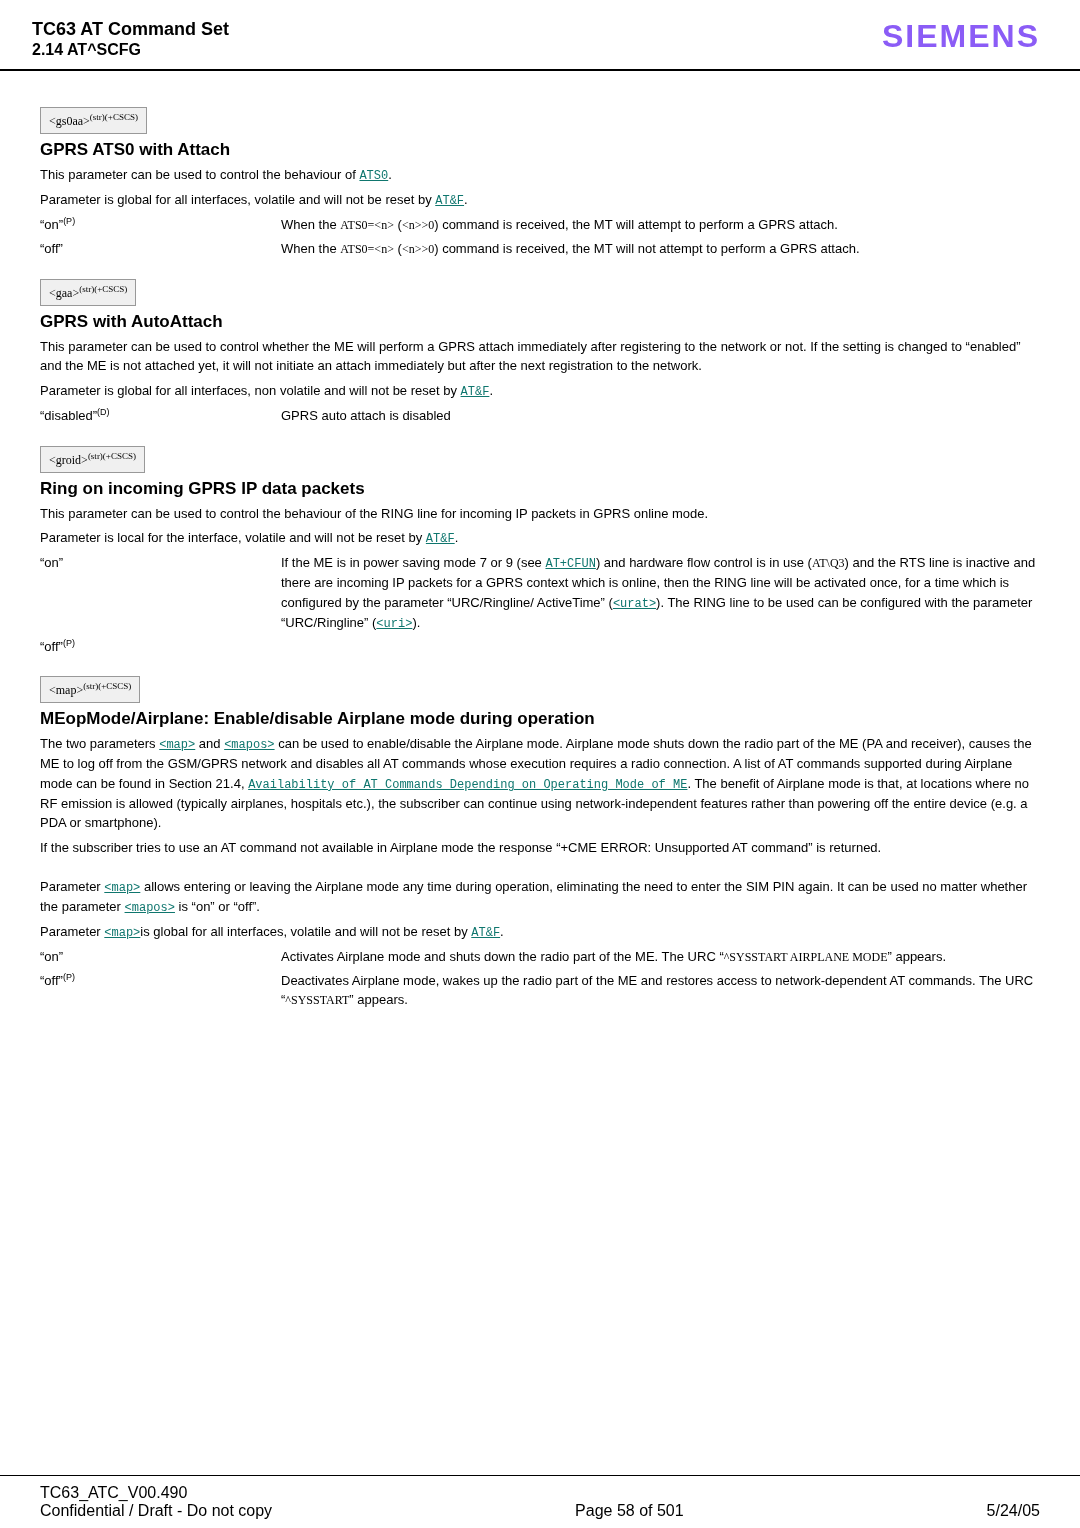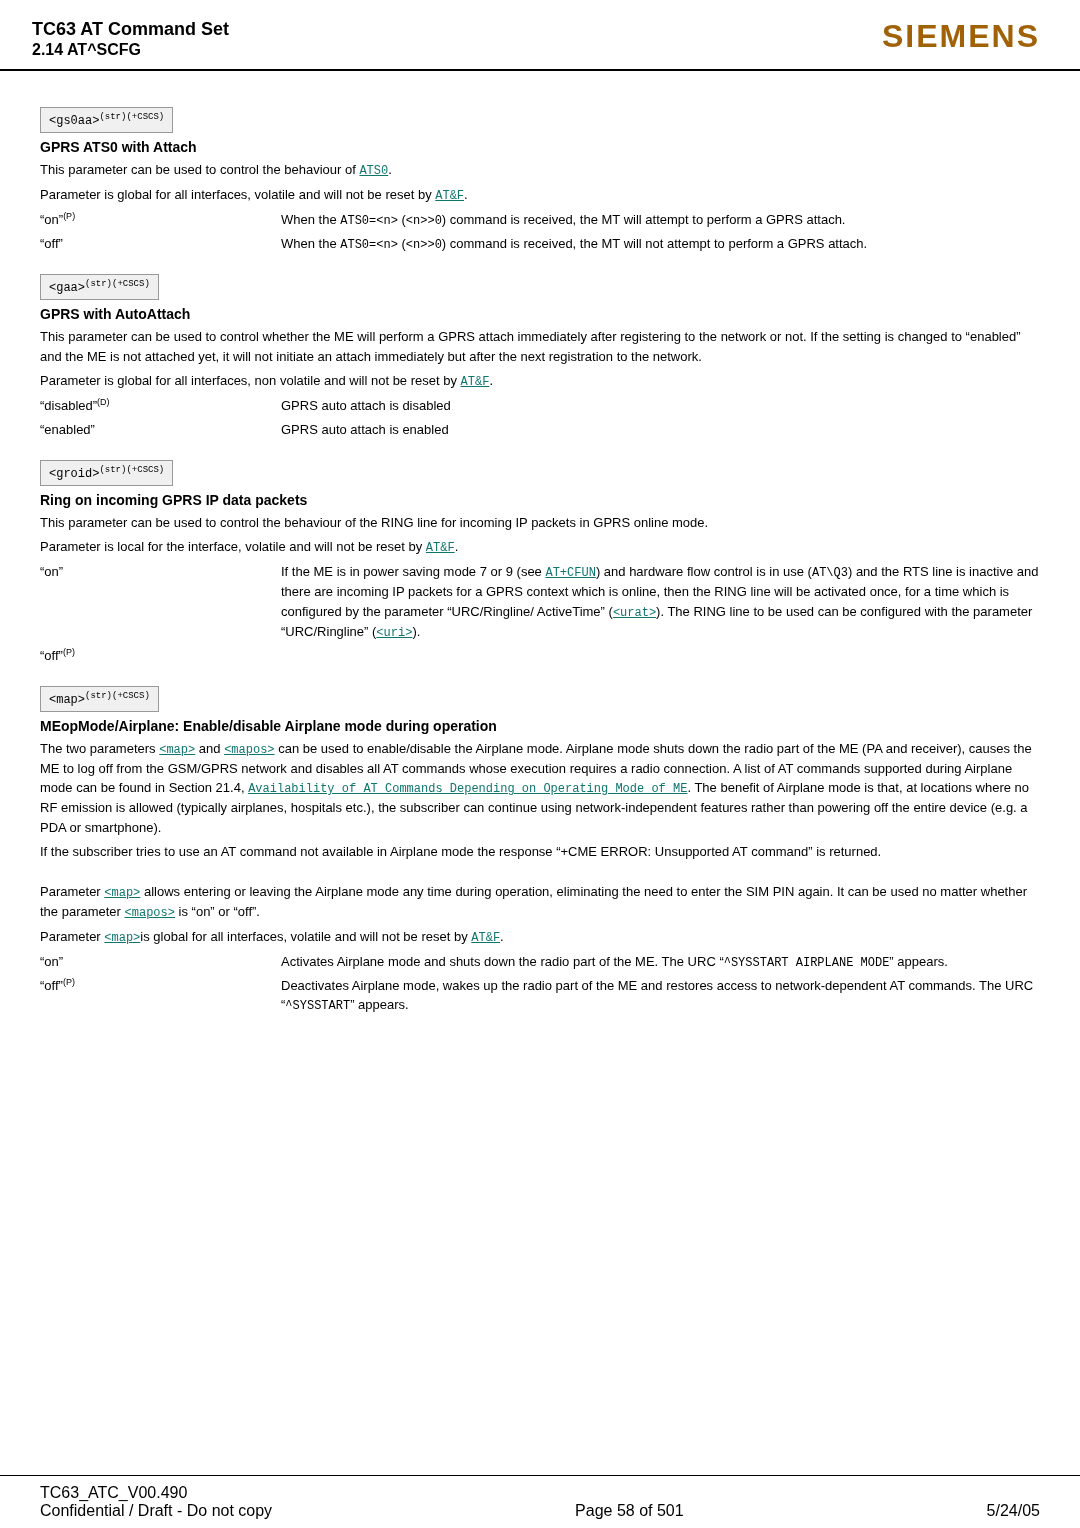--- a/index.html
+++ b/index.html
@@ -33,21 +33,21 @@
       line-height: 1.3;
     }
     .header-left .subtitle {
       font-size: 16px;
       font-weight: bold;
     }
     .header-right .logo {
       font-size: 32px;
       font-weight: bold;
       letter-spacing: 2px;
-      color: #a16207;
+      color: #8b5cf6;
     }
 
     
     .content {
       padding: 10px 40px 10px 40px;
       flex: 1;
     }
 
     
     .section-box {
@@ -58,21 +58,21 @@
       font-family: 'Courier New', Courier, monospace;
       font-size: 12px;
       margin-top: 16px;
       margin-bottom: 6px;
     }
     .section-box sup {
       font-size: 9px;
     }
 
     .section-title {
-      font-size: 14px;
+      font-size: 17px;
       font-weight: bold;
       margin-bottom: 5px;
     }
     .section-desc {
       font-size: 13px;
       margin-bottom: 5px;
       line-height: 1.5;
     }
 
     
@@ -92,21 +92,21 @@
       font-size: 9px;
     }
     .param-desc {
       font-size: 13px;
       flex: 1;
       line-height: 1.5;
     }
 
     
     code {
-      font-family: Liberation Mono, monospace;
+      font-family: Liberation Serif, serif;
       font-size: 12px;
     }
     .link {
       color: #0f766e;
       text-decoration: underline;
       font-family: 'Courier New', Courier, monospace;
       font-size: 12px;
     }
 
     
@@ -178,24 +178,20 @@
       <div class="section-title">GPRS with AutoAttach</div>
       <div class="section-desc">
         This parameter can be used to control whether the ME will perform a GPRS attach immediately after registering to the network or not. If the setting is changed to “enabled” and the ME is not attached yet, it will not initiate an attach immediately but after the next registration to the network.
       </div>
       <div class="section-desc">
         Parameter is global for all interfaces, non volatile and will not be reset by <a class="link">AT&amp;F</a>.
       </div>
       <div class="param-row">
         <div class="param-name">“disabled”<sup>(D)</sup></div>
         <div class="param-desc">GPRS auto attach is disabled</div>
-      </div>
-      <div class="param-row">
-        <div class="param-name">“enabled”</div>
-        <div class="param-desc">GPRS auto attach is enabled</div>
       </div>
     </div>
 
     <div>
       <div class="section-box">
         <code>&lt;groid&gt;<sup>(str)(+CSCS)</sup></code>
       </div>
       <div class="section-title">Ring on incoming GPRS IP data packets</div>
       <div class="section-desc">
         This parameter can be used to control the behaviour of the RING line for incoming IP packets in GPRS online mode.

